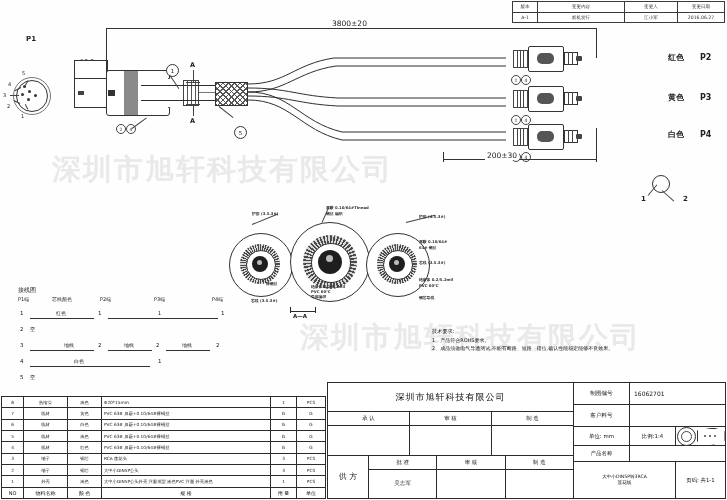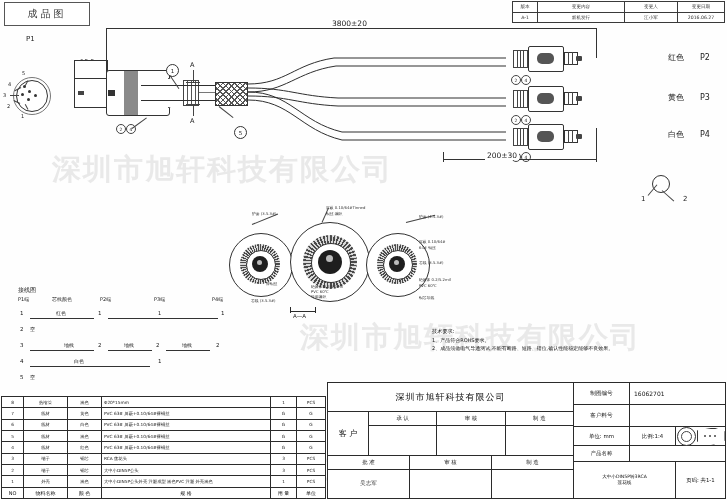--- a/index.html
+++ b/index.html
@@ -2,21 +2,21 @@
 <html><head>
 <meta charset="utf-8">
 <style>
   html,body{margin:0;padding:0;background:#fff;}
   body{width:727px;height:500px;overflow:hidden;position:relative;
        font-family:"DejaVu Sans","Liberation Sans",sans-serif;color:#1a1a1a;}
   .sheet{position:absolute;inset:0;background:#fefefe;}
 
   
   .abs{position:absolute;}
-  .lbl{position:absolute;white-space:nowrap;font-size:7px;line-height:1;color:#222;}
+  .lbl{position:absolute;white-space:nowrap;font-size:7px;line-height:1;color:#222;font-weight:bold;}
   .lbl.cn{font-family:"DejaVu Sans",sans-serif;}
   .xtiny{font-size:3.8px;line-height:1.1;color:#333;}
   .hl{position:absolute;background:#2b2b2b;height:1px;}
   .vl{position:absolute;background:#2b2b2b;width:1px;}
 
   
   .wm{position:absolute;white-space:nowrap;color:#e9e9e9;
       font-family:"DejaVu Sans",sans-serif;font-weight:bold;letter-spacing:2px;
       user-select:none;pointer-events:none;}
   .wm1{left:52px;top:150px;font-size:29px;}
@@ -177,21 +177,20 @@
 </style>
 </head>
 <body>
 
 <div class="sheet">
 
   <div class="wm wm1">深圳市旭轩科技有限公司</div>
   <div class="wm wm2">深圳市旭轩科技有限公司</div>
   <div class="wm wm3">深圳市旭轩科技有限公司</div>
 
-  <div class="abs titletag">成品图</div>
 
   <div class="abs revtable">
     <div class="revrow">
       <div class="revcell rc1">版本</div>
       <div class="revcell rc2">变更内容</div>
       <div class="revcell rc3">变更人</div>
       <div class="revcell rc4">变更日期</div>
     </div>
     <div class="revrow">
       <div class="revcell rc1">A-1</div>
@@ -503,36 +502,36 @@
       <div class="bomcell bc-unit">单位</div>
     </div>
   </div>
 
   <div class="tb">
 
     <div class="tb-left">
       <div class="tb-company">深圳市旭轩科技有限公司</div>
 
       <div class="tb-party">
-        <div class="tb-pname">客 户</div>
         <div class="tb-pcols">
           <div class="tb-pchead">
             <div class="tb-pc">承 认</div>
             <div class="tb-pc">审 核</div>
             <div class="tb-pc">制 造</div>
           </div>
           <div class="tb-pcbody">
             <div class="tb-pc tb-sign"></div>
             <div class="tb-pc tb-sign"></div>
             <div class="tb-pc tb-sign"></div>
           </div>
         </div>
       </div>
 
       <div class="tb-party">
+        <div class="tb-pname">供 方</div>
         <div class="tb-pcols">
           <div class="tb-pchead">
             <div class="tb-pc">批 准</div>
             <div class="tb-pc">审 核</div>
             <div class="tb-pc">制 造</div>
           </div>
           <div class="tb-pcbody">
             <div class="tb-pc tb-sign">吴志军</div>
             <div class="tb-pc tb-sign"></div>
             <div class="tb-pc tb-sign"></div>

